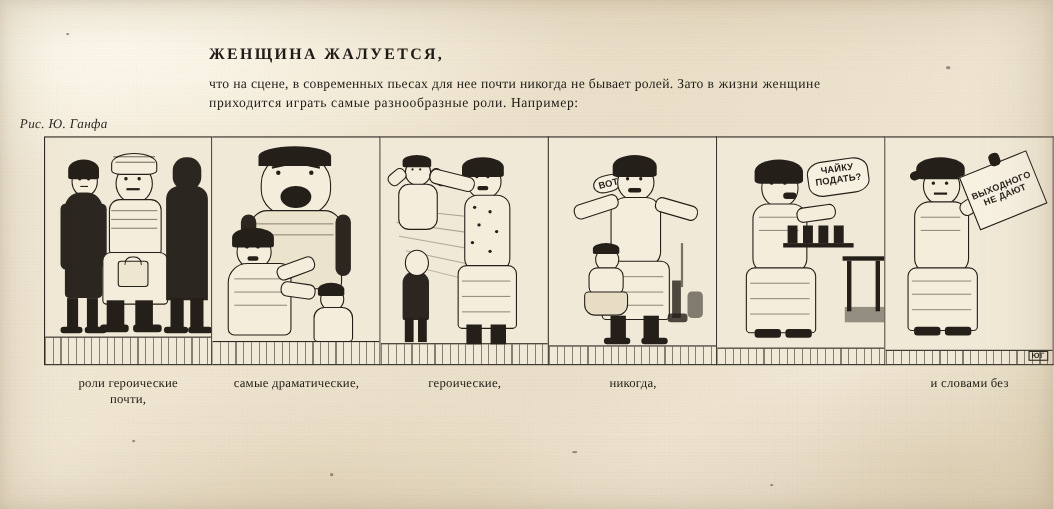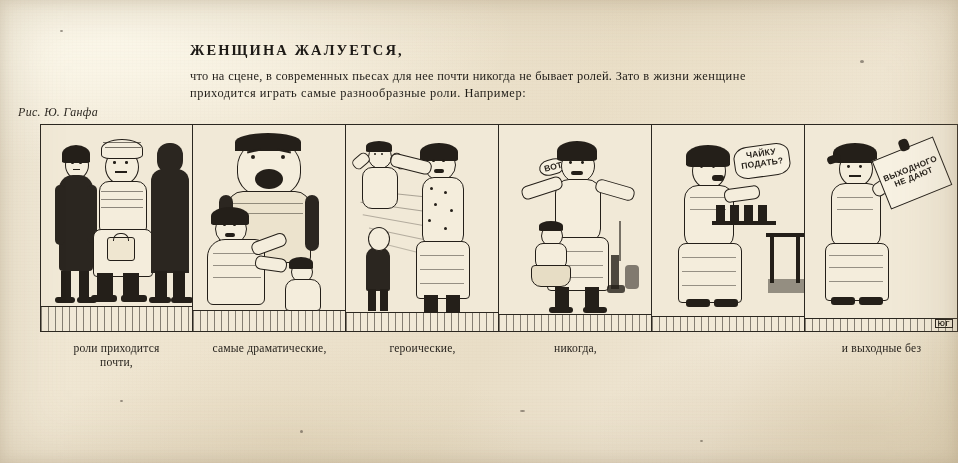--- a/index.html
+++ b/index.html
@@ -253,21 +253,21 @@
         <div class="fig">
           <div class="body-dark" style="left:116px;top:18px;width:26px;height:30px;border-radius:12px;"></div>
           <div class="body-dark" style="left:110px;top:44px;width:38px;height:104px;border-radius:12px 12px 0 0;"></div>
           <div class="ink" style="left:114px;top:146px;width:12px;height:30px;"></div>
           <div class="ink" style="left:132px;top:146px;width:12px;height:30px;"></div>
           <div class="ink" style="left:108px;top:172px;width:22px;height:6px;border-radius:3px;"></div>
           <div class="ink" style="left:130px;top:172px;width:22px;height:6px;border-radius:3px;"></div>
         </div>
       </div>
       <div class="caption">
-        <div>роли приходится</div>
+        <div>роли героические</div>
         <div>почти,</div>
       </div>
     </div>
 
     <div class="panel-wrap">
       <div class="panel">
         <div class="floorline" style="bottom:20px;"></div>
         <div class="floor" style="height:20px;"></div>
 
         <div class="fig">
@@ -483,20 +483,20 @@
 
         <div class="placard" style="left:74px;top:22px;width:66px;height:52px;transform:rotate(-22deg);flex-direction:column;">
           <span style="white-space:pre-line;">ВЫХОДНОГО
 НЕ ДАЮТ</span>
         </div>
         <div class="ink" style="left:94px;top:14px;width:10px;height:12px;border-radius:4px;transform:rotate(-20deg);"></div>
 
         <div class="sig">ЮГ</div>
       </div>
       <div class="caption">
-        <div>и выходные без</div>
+        <div>и словами без</div>
       </div>
     </div>
 
   </div>
 
   <div id="paper-edge"></div>
 </div>
 
 </body></html>

